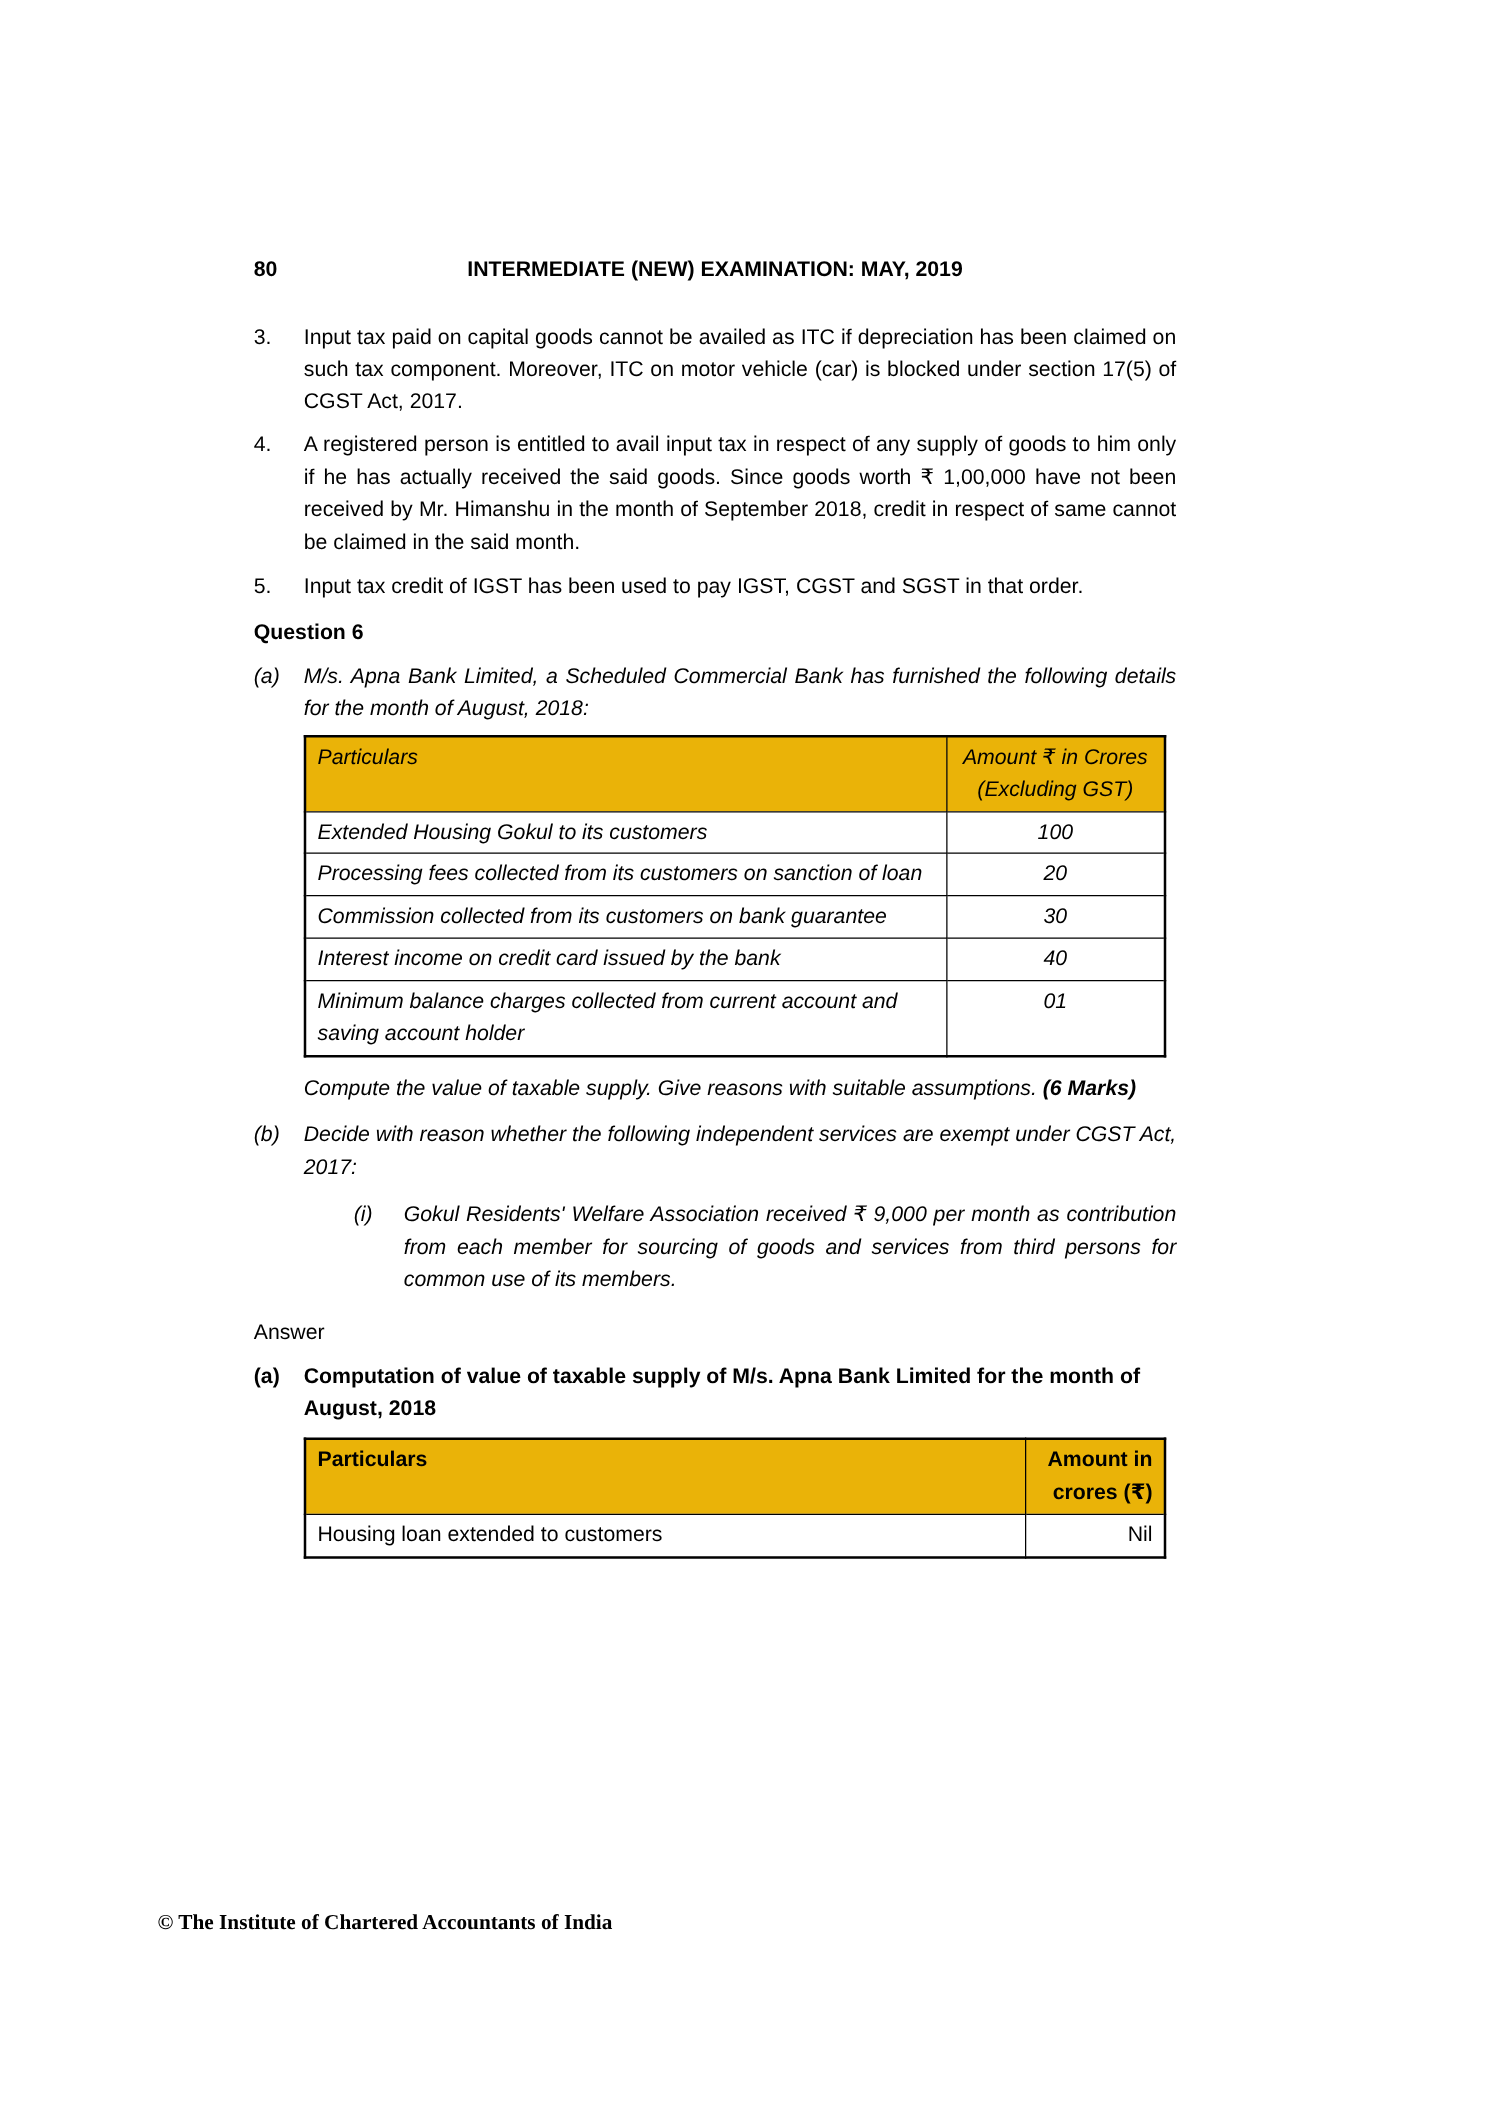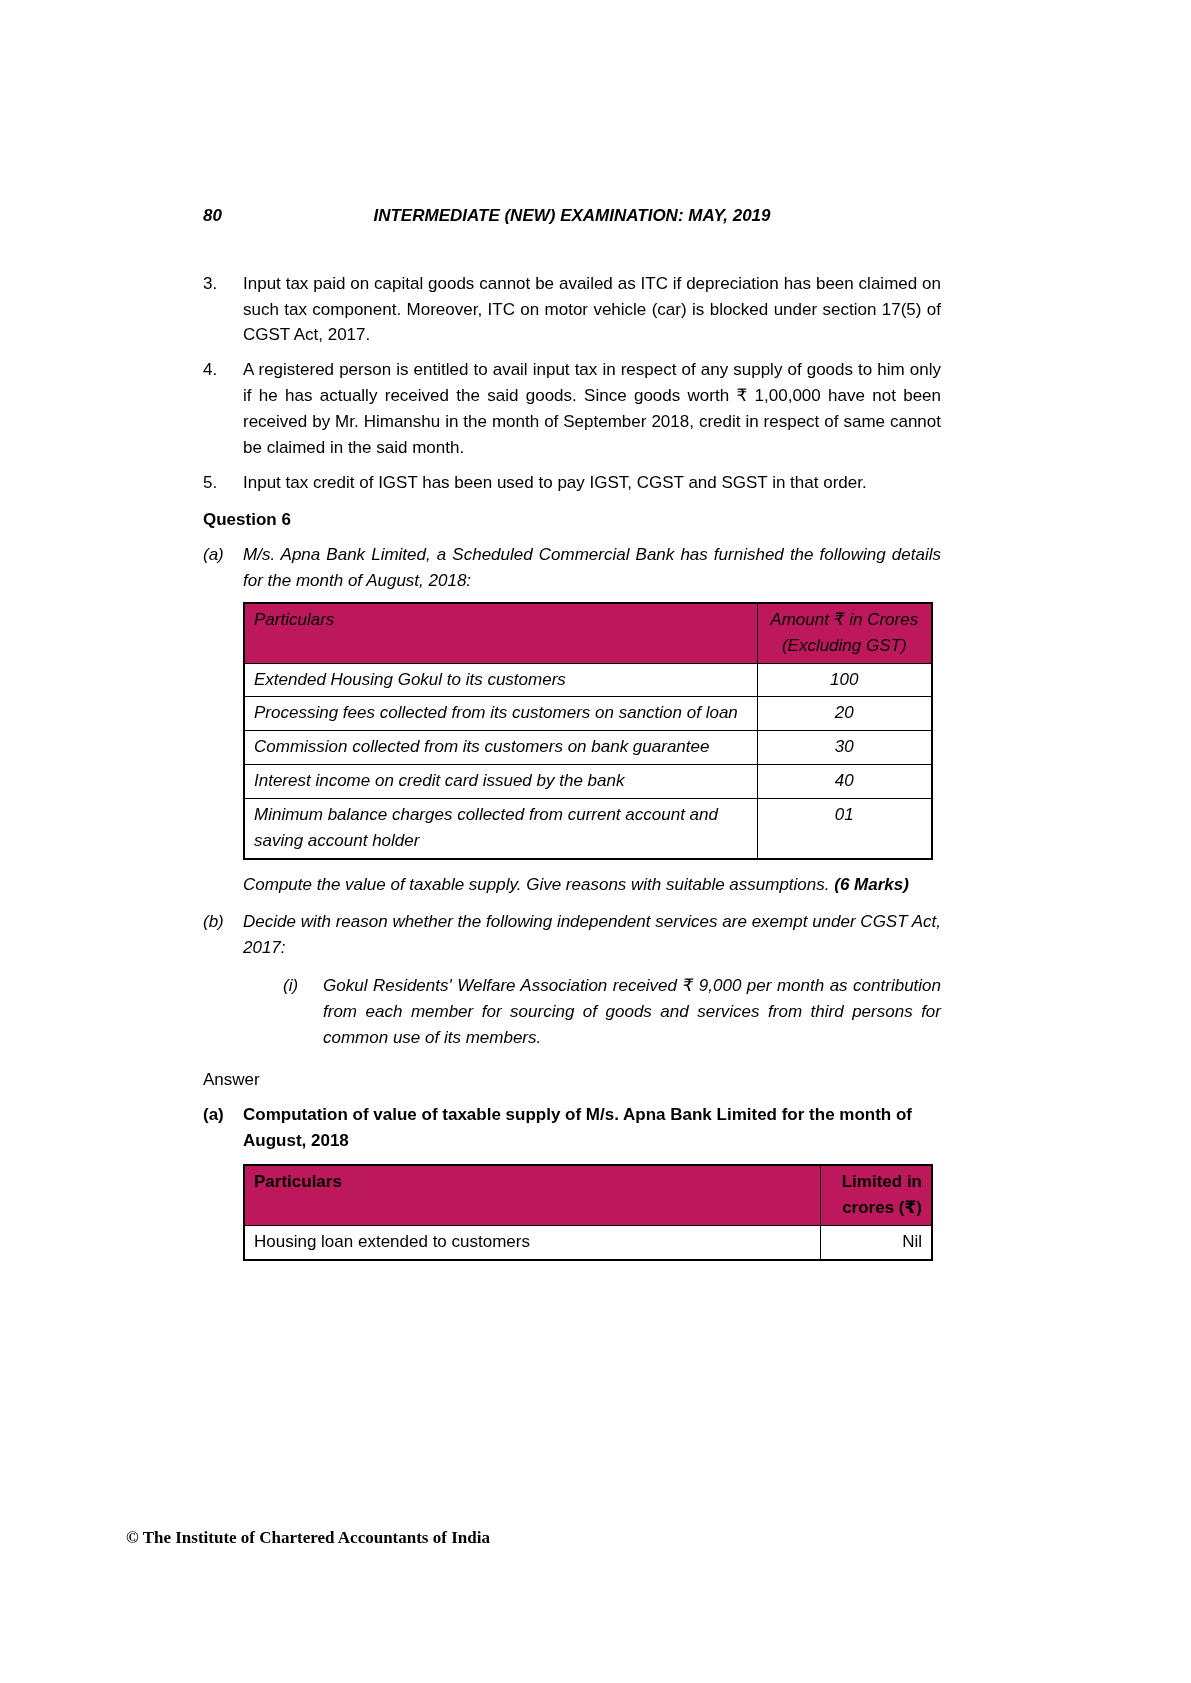--- a/index.html
+++ b/index.html
@@ -10,38 +10,38 @@
     height: 1683px;
     background: #ffffff;
     font-family: "Liberation Sans", "DejaVu Sans", sans-serif;
     font-size: 17px;
     line-height: 1.52;
     color: #000;
     overflow: hidden;
   }
   .content { position: absolute; left: 203px; top: 203px; width: 738px; }
 
-  .doc-header { position: relative; margin-bottom: 42px; font-weight: bold; font-style: italic; }
+  .doc-header { position: relative; margin-bottom: 28px; font-weight: bold; }
   .pagenum { position: absolute; left: 0; top: 0; }
   .title { text-align: center; }
 
   .li { display: flex; margin-bottom: 9px; }
   .li .num { flex: 0 0 40px; }
   .li .txt { flex: 1; text-align: justify; }
 
   .qheading { font-weight: bold; margin: 12px 0 9px 0; }
 
   .qpara { display: flex; font-style: italic; margin-bottom: 8px; }
   .qpara .qlabel { flex: 0 0 40px; }
   .qpara .qtext { flex: 1; text-align: justify; position: relative; }
 
   .tblwrap { margin: 6px 0 12px 40px; width: 690px; }
   table { border-collapse: collapse; width: 100%; border: 2px solid #000; }
   th, td { border: 1px solid #000; padding: 3px 9px 4px 9px; vertical-align: top; }
-  thead th { background: #be185d; font-weight: normal; text-align: left; }
+  thead th { background: #eab308; font-weight: normal; text-align: left; }
   .q-table th, .q-table td { font-style: italic; }
   .amt-col { width: 175px; text-align: center; }
   .amt-col2 { width: 112px; text-align: right; }
   .a-table thead th { font-weight: bold; }
 
   .computeline { margin: 0 0 12px 40px; font-style: italic; text-align: justify; }
   .marks { font-weight: bold; }
 
   .sub { display: flex; font-style: italic; margin: 12px 0 12px 80px; }
   .sub .sublabel { flex: 0 0 40px; }
@@ -151,21 +151,21 @@
       <div class="qlabel">(a)</div>
       <div class="qtext">Computation of value of taxable supply of M/s. Apna Bank Limited for the month of August, 2018</div>
     </div>
 
     <div class="tblwrap">
       <table class="a-table">
         <thead>
           <tr>
             <th>Particulars</th>
             <th class="amt-col2">
-              <div>Limited in</div>
+              <div>Amount in</div>
               <div>crores (₹)</div>
             </th>
           </tr>
         </thead>
         <tbody>
           <tr>
             <td>Housing loan extended to customers</td>
             <td class="amt-col2">Nil</td>
           </tr>
         </tbody>

